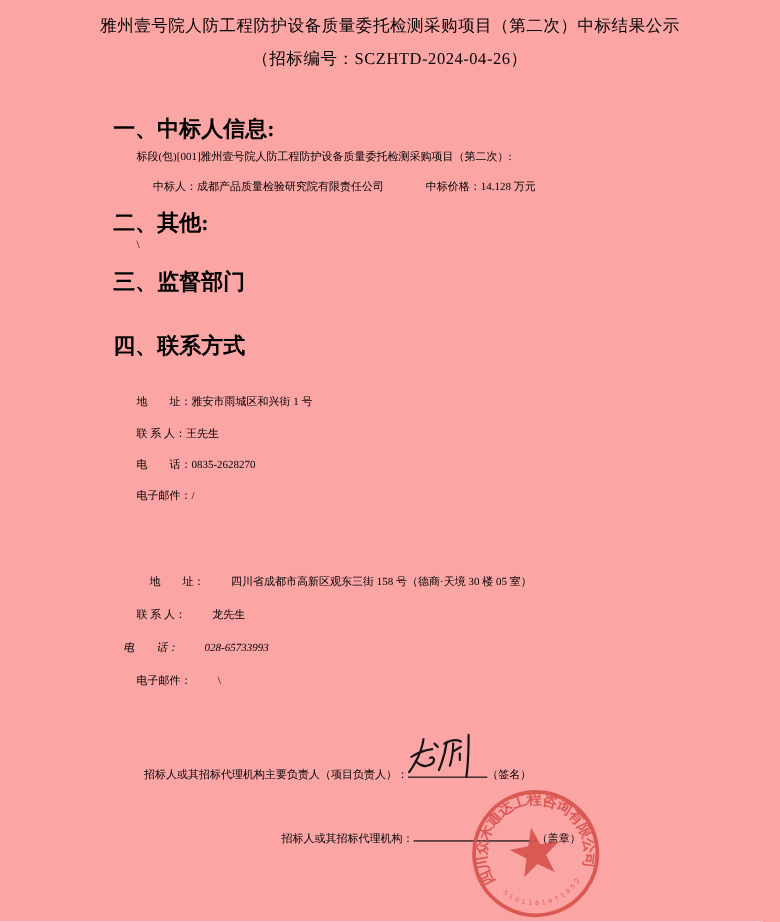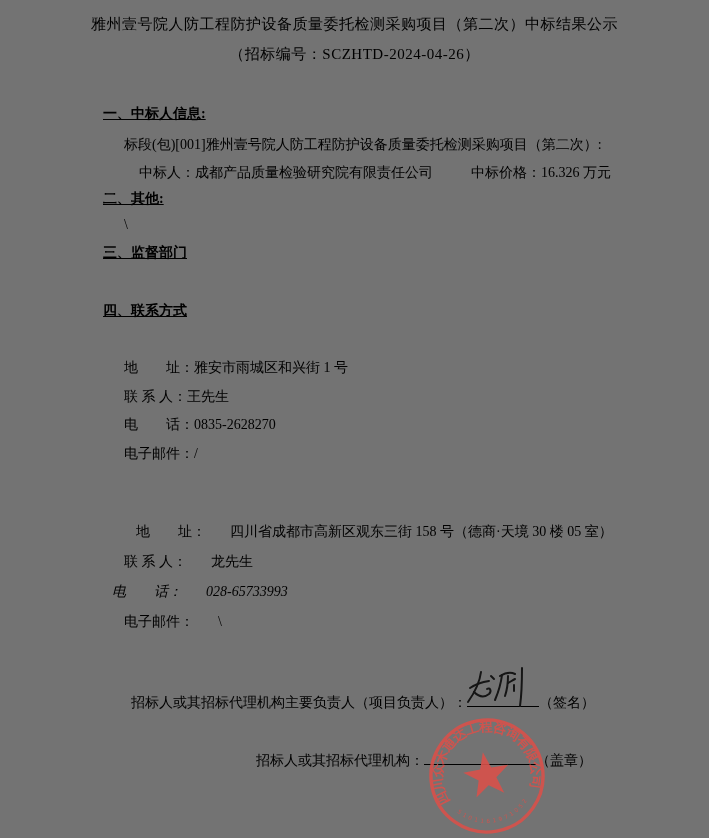--- a/index.html
+++ b/index.html
@@ -1,27 +1,27 @@
 <!DOCTYPE html>
 <html><head>
 <meta charset="utf-8">
 <style>
   html,body { margin:0; padding:0; background:#ffffff; }
   .page {
     position:relative;
     width:709px; height:838px;
-    background:#737373;
+    background:#fca5a5;
     font-family:"Liberation Serif","DejaVu Serif",serif;
     color:#000000;
     overflow:hidden;
   }
-  .line { position:absolute; font-size:14px; line-height:1.2; white-space:pre; }
+  .line { position:absolute; font-size:10px; line-height:1.2; white-space:pre; }
   .center { left:0; right:0; text-align:center; }
   .title-line { font-size:15px; letter-spacing:0.5px; }
-  .heading { font-weight:bold; font-size:14px;text-decoration:underline; }
+  .heading { font-weight:bold; font-size:20px; }
   .lbl { white-space:pre; }
   .val { white-space:pre; }
   .agency-row .pad { padding-left:24px; }
   .price-span { margin-left:38px; }
   .sig-underline {
     display:inline-block; position:relative;
     width:72px; height:15px;
     border-bottom:1.4px solid #000;
     vertical-align:baseline;
   }
@@ -37,21 +37,21 @@
 </head>
 <body>
 
 <div class="page">
 
   <div class="line center title-line" style="top:15px;">雅州壹号院人防工程防护设备质量委托检测采购项目（第二次）中标结果公示</div>
   <div class="line center title-line" style="top:45px;">（招标编号：SCZHTD-2024-04-26）</div>
 
   <div class="line heading" style="left:103px; top:106px;">一、中标人信息:</div>
   <div class="line" style="left:124px; top:137px;">标段(包)[001]雅州壹号院人防工程防护设备质量委托检测采购项目（第二次）:</div>
-  <div class="line" style="left:139px; top:165px;"><span>中标人：成都产品质量检验研究院有限责任公司</span><span class="price-span">中标价格：16.326 万元</span></div>
+  <div class="line" style="left:139px; top:165px;"><span>中标人：成都产品质量检验研究院有限责任公司</span><span class="price-span">中标价格：14.128 万元</span></div>
 
   <div class="line heading" style="left:103px; top:191px;text-align:right;">二、其他:</div>
   <div class="line" style="left:124px; top:217px;">\</div>
 
   <div class="line heading" style="left:103px; top:245px;">三、监督部门</div>
 
   <div class="line heading" style="left:103px; top:303px;">四、联系方式</div>
 
   <div class="line" style="left:124px; top:360px;"><span class="lbl">地　　址：</span><span class="val">雅安市雨城区和兴街 1 号</span></div>
   <div class="line" style="left:124px; top:389px;"><span class="lbl">联 系 人：</span><span class="val">王先生</span></div>

